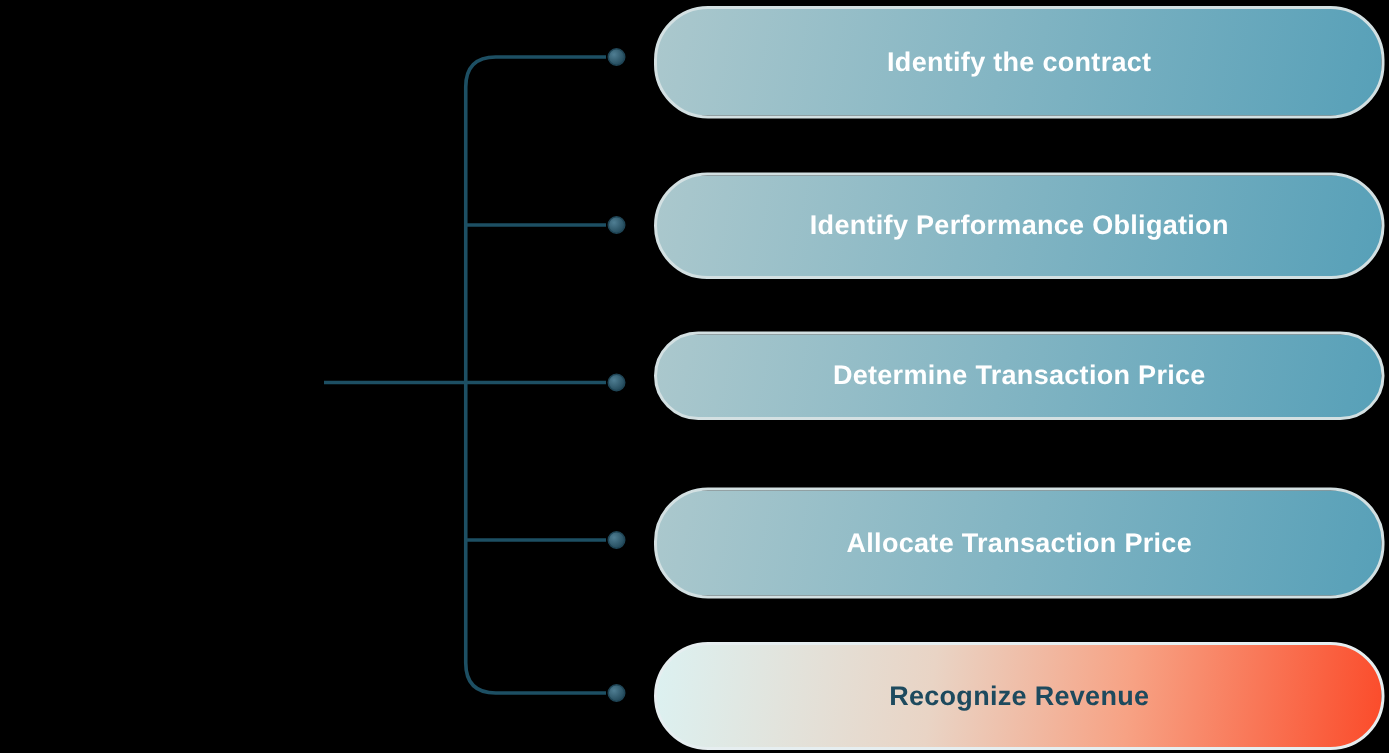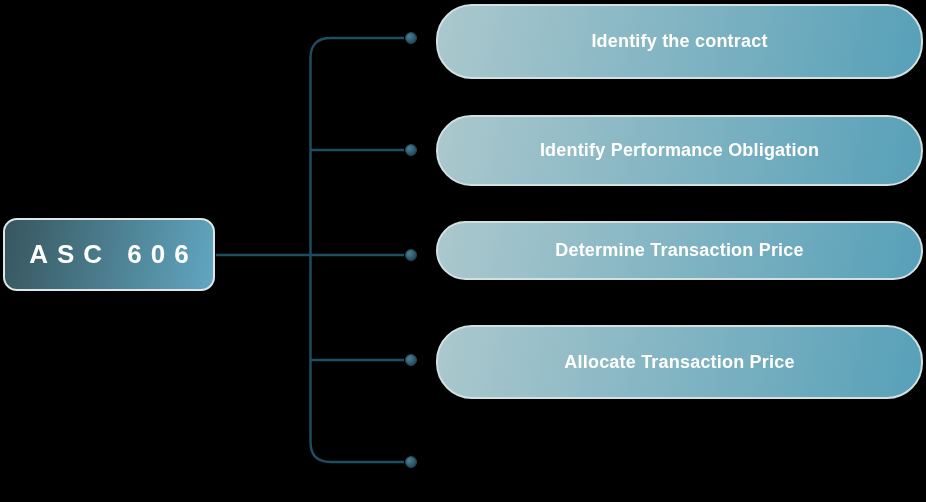--- a/index.html
+++ b/index.html
@@ -109,30 +109,30 @@
     <path class="edge" d="M310.5 150 H404"></path>
     <path class="edge" d="M310.5 360 H404"></path>
     <path class="edge" d="M310.5 255 V442 Q310.5 462 330.5 462 H404"></path>
     <circle class="dot" cx="411" cy="38" r="5.5" fill="url(#dotg)"></circle>
     <circle class="dot" cx="411" cy="150" r="5.5" fill="url(#dotg)"></circle>
     <circle class="dot" cx="411" cy="255" r="5.5" fill="url(#dotg)"></circle>
     <circle class="dot" cx="411" cy="360" r="5.5" fill="url(#dotg)"></circle>
     <circle class="dot" cx="411" cy="462" r="5.5" fill="url(#dotg)"></circle>
   </svg>
 
-  <div class="root-node">
-    <span>ASC 606</span>
-  </div>
 
   <div class="pill p1">
     <span>Identify the contract</span>
   </div>
   <div class="pill p2">
     <span>Identify Performance Obligation</span>
   </div>
   <div class="pill p3">
     <span>Determine Transaction Price</span>
   </div>
   <div class="pill p4">
     <span>Allocate Transaction Price</span>
   </div>
+  <div class="pill p5 highlight">
+    <span>Recognize Revenue</span>
+  </div>
 
 </div>
 
 </body></html>

